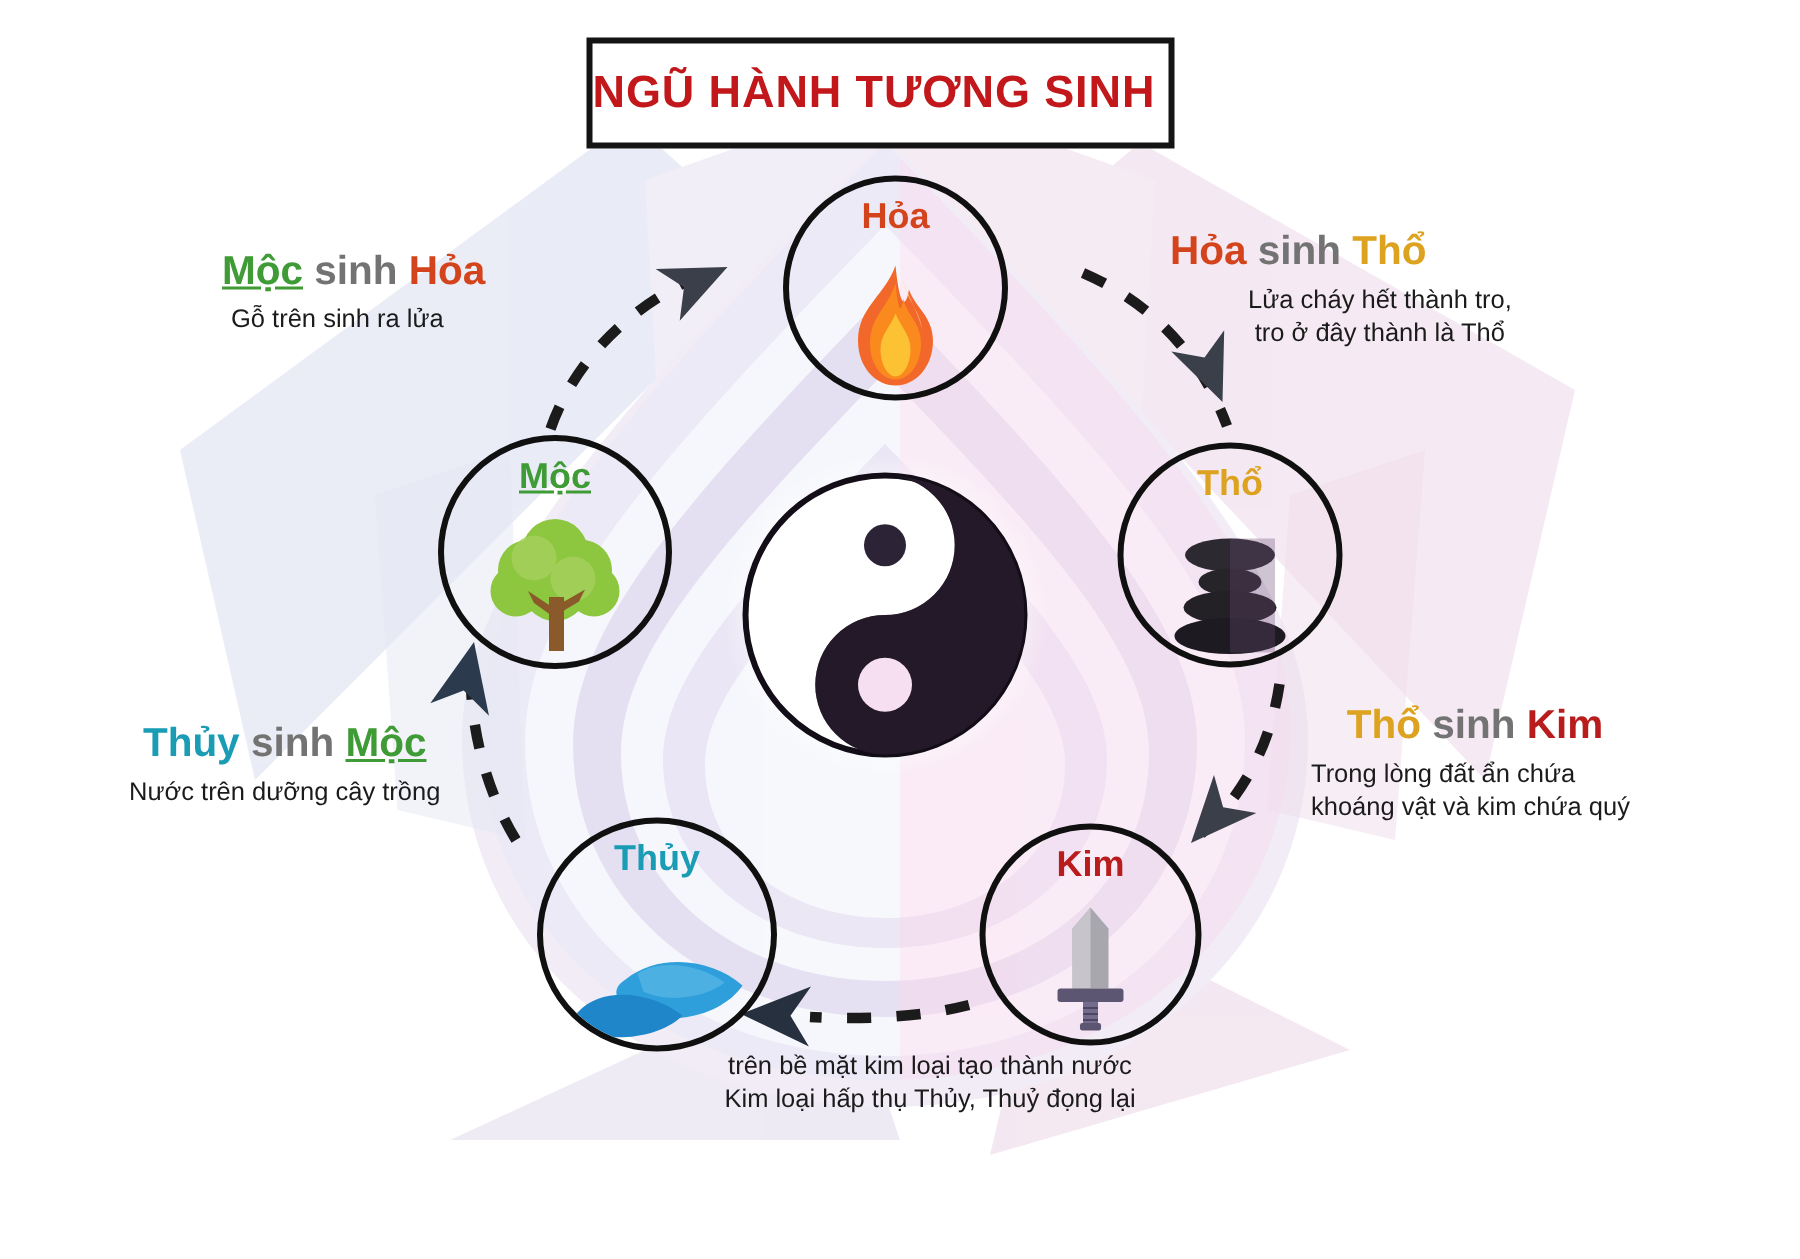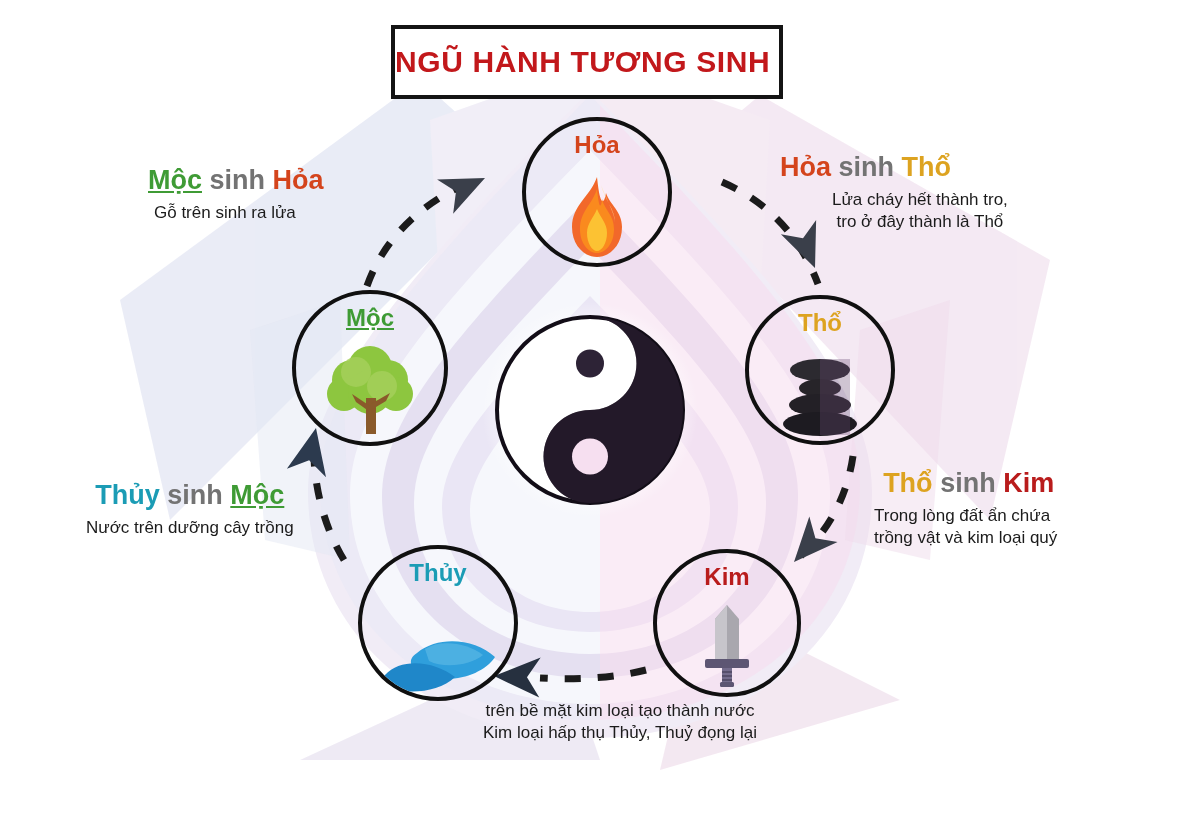--- a/index.html
+++ b/index.html
@@ -327,21 +327,21 @@
   </div>
 
   <div class="caption" id="cap-tho-kim">
     <div class="cap-head">
       <span class="w-tho">Thổ</span>
       <span class="w-sinh">sinh</span>
       <span class="w-kim">Kim</span>
     </div>
     <div class="cap-body">
       <div>Trong lòng đất ẩn chứa</div>
-      <div>trồng vật và kim loại quý</div>
+      <div>khoáng vật và kim chứa quý</div>
     </div>
   </div>
 
   <div class="caption" id="cap-kim-thuy">
     <div class="cap-body">
       <div>trên bề mặt kim loại tạo thành nước</div>
       <div>Kim loại hấp thụ Thủy, Thuỷ đọng lại</div>
     </div>
   </div>
 

